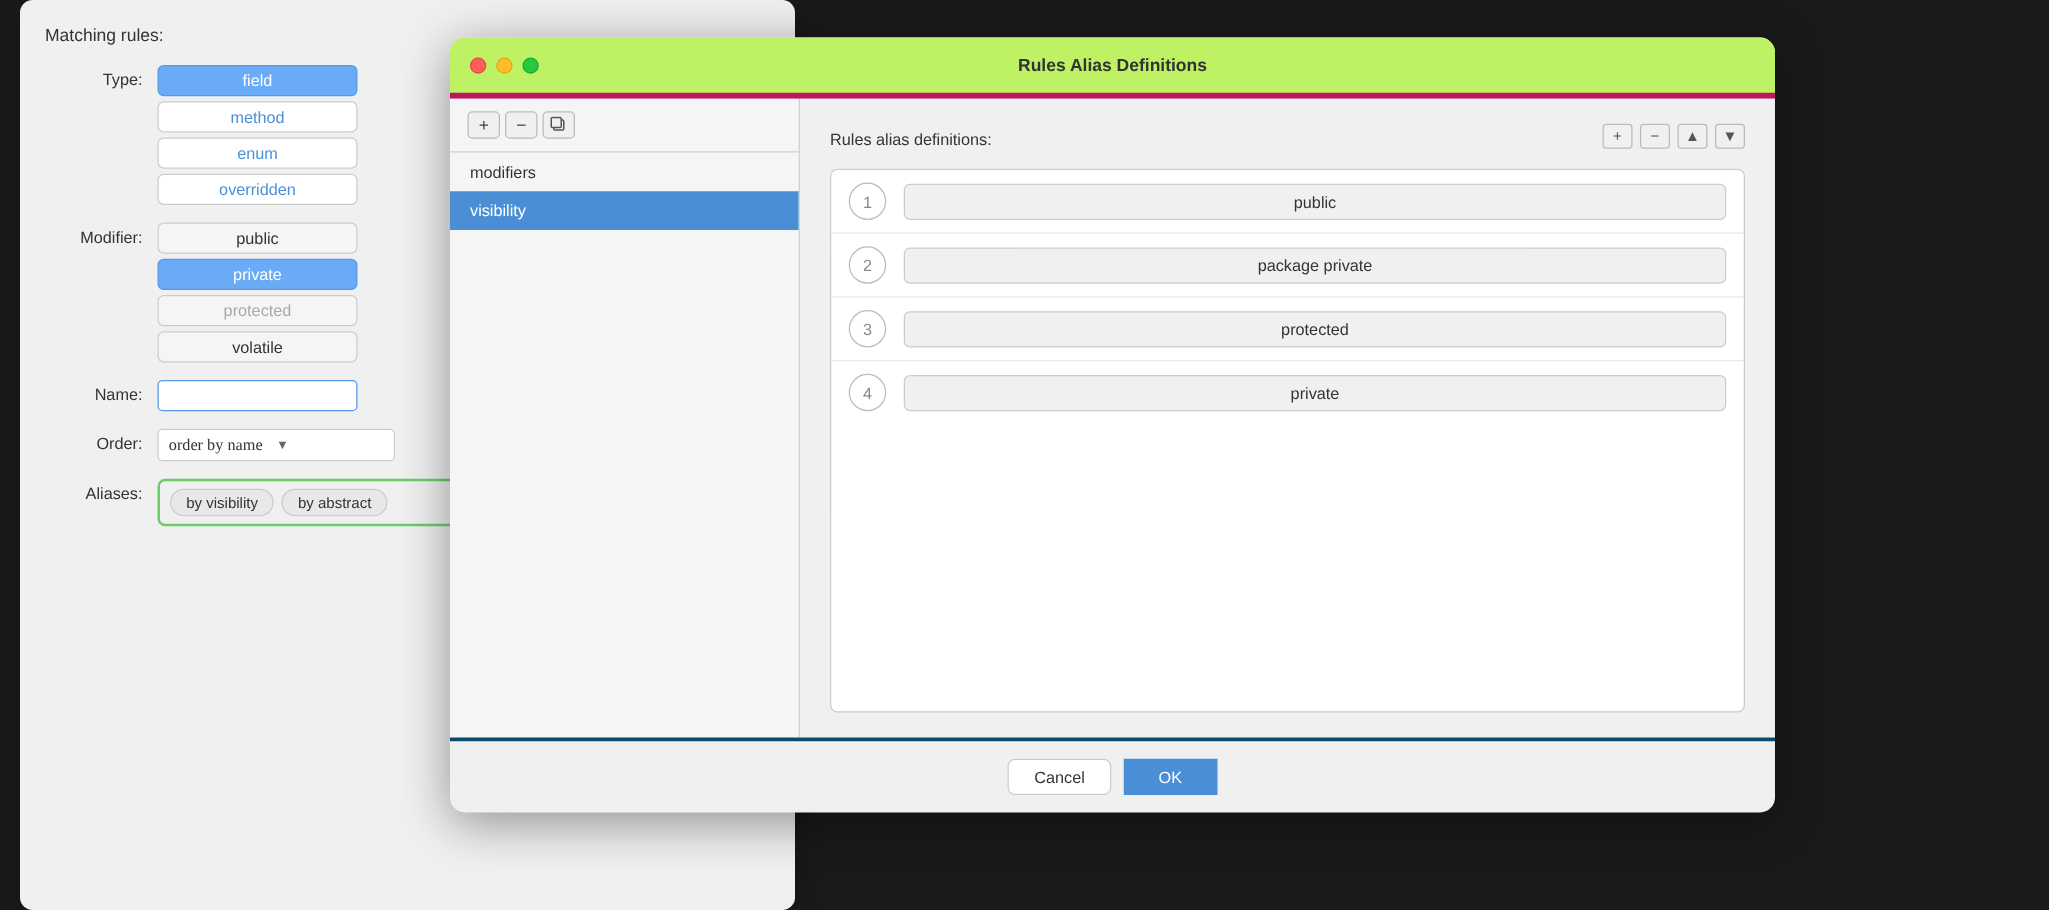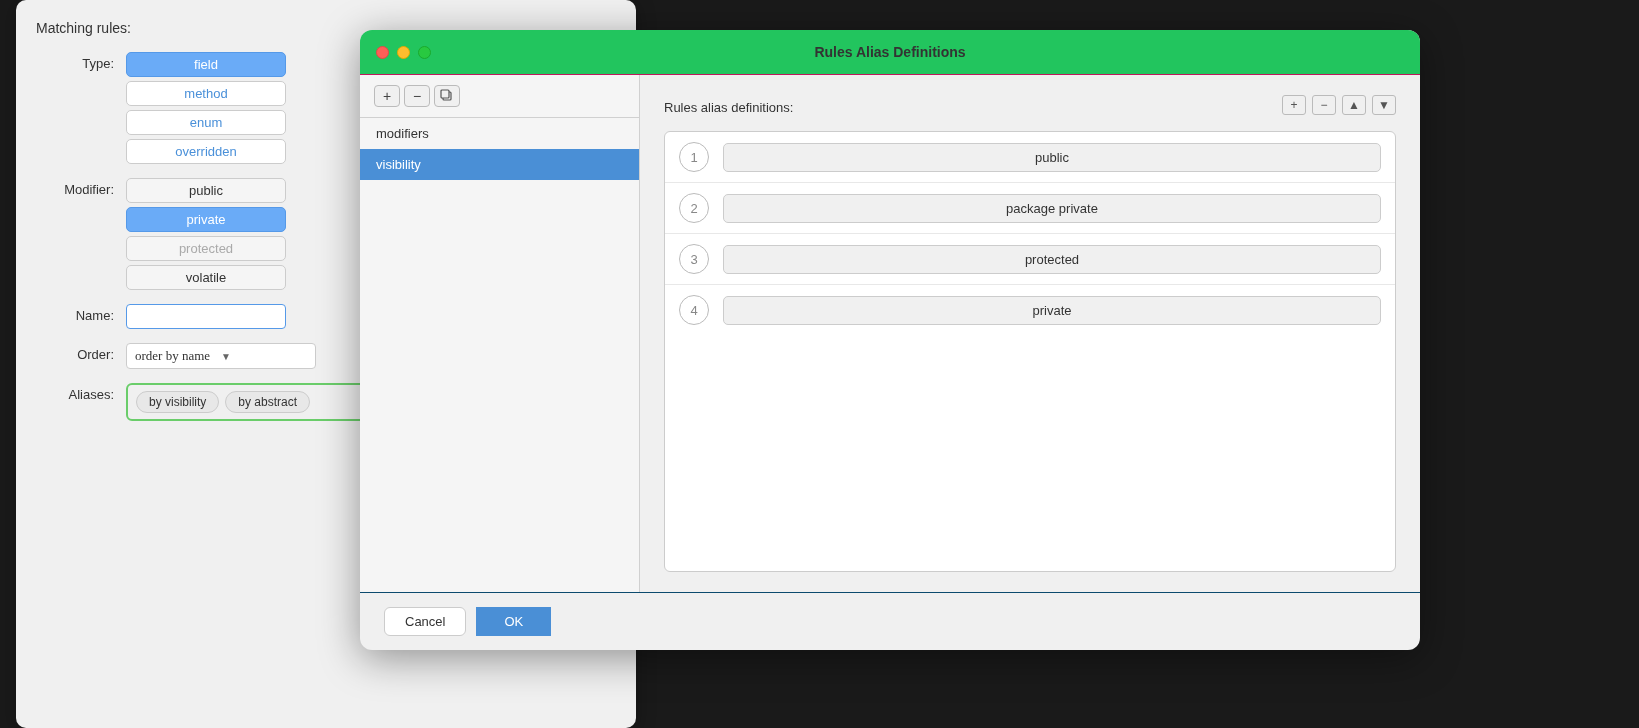--- a/index.html
+++ b/index.html
@@ -160,22 +160,22 @@
       display: flex;
       flex-direction: column;
     }
 
     .dialog-titlebar {
       display: flex;
       align-items: center;
       justify-content: center;
       padding: 14px 20px;
       position: relative;
-      border-bottom: 1px solid #be185d;
-      background: #22c55e;
+      border-bottom: 5px solid #be185d;
+      background: #bef264;
       border-radius: 12px 12px 0 0;
     }
 
     .dialog-title {
       font-size: 14px;
       font-weight: 600;
       color: #333;
     }
 
     .traffic-lights {
@@ -330,24 +330,24 @@
       border-radius: 5px;
       background: #f0f0f0;
       font-size: 13px;
       color: #333;
       text-align: center;
       cursor: pointer;
     }
 
     .dialog-footer {
       display: flex;
-      justify-content: flex-start;
+      justify-content: center;
       gap: 10px;
       padding: 14px 24px;
-      border-top: 1px solid #0c4a6e;
+      border-top: 3px solid #0c4a6e;
     }
 
     .btn-cancel {
       padding: 6px 20px;
       border: 1px solid #ccc;
       border-radius: 6px;
       background: #fff;
       font-size: 13px;
       color: #333;
       cursor: pointer;

